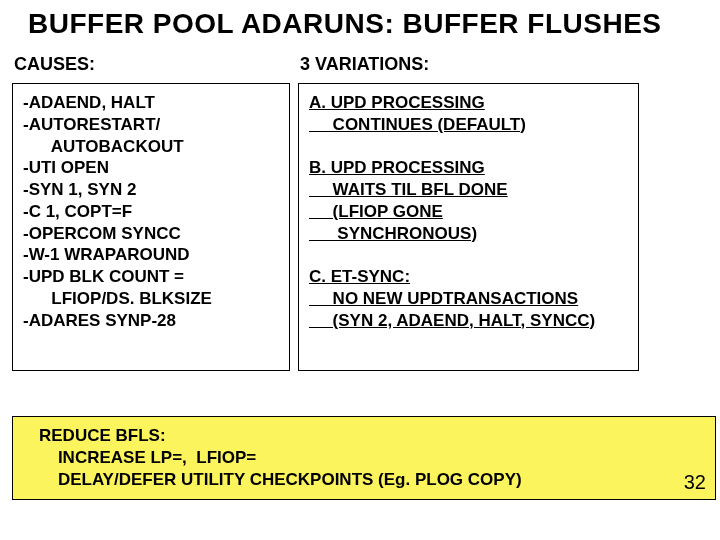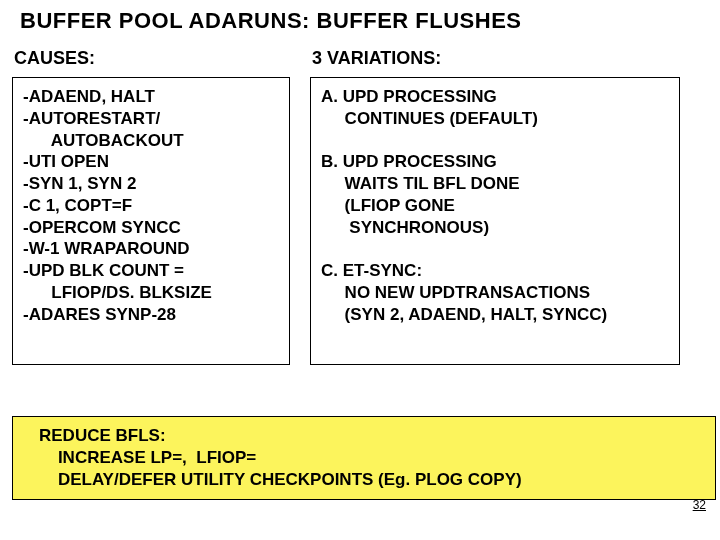--- a/index.html
+++ b/index.html
@@ -13,70 +13,69 @@
     overflow: hidden;
   }
   .slide {
     position: relative;
     width: 720px;
     height: 540px;
     box-sizing: border-box;
     padding: 8px 12px 0 12px;
   }
   .title {
-    font-size: 22px;
+    font-size: 28px;
     font-weight: bold;
-    margin: 0 0 14px 8px;
+    margin: 0 0 14px 16px;
     letter-spacing: 0.5px;
   }
   .columns {
     display: flex;
     flex-direction: row;
-    gap: 20px;
+    gap: 8px;
   }
   .col {
     display: flex;
     flex-direction: column;
   }
   .col-left { width: 278px; }
-  .col-right { width: 370px; }
+  .col-right { width: 341px; }
   .heading {
     font-size: 18px;
     font-weight: bold;
     margin: 0 0 8px 2px;
   }
   .box {
     border: 1.5px solid #000;
     padding: 8px 24px 8px 10px;
     font-size: 17px;
     font-weight: bold;
     line-height: 1.28;
     white-space: pre;
   }
   .box-left { height: 270px; }
-  .box-right { height: 270px; }
+  .box-right { height: 270px; text-decoration: underline; }
   .footer-box {
     position: absolute;
     left: 12px;
     bottom: 40px;
     width: 650px;
     border: 1.5px solid #000;
     background: #fcf45c;
     padding: 8px 26px;
     font-size: 17px;
     font-weight: bold;
     line-height: 1.3;
     white-space: pre;
   }
   .page-num {
     position: absolute;
     right: 14px;
-    bottom: 28px;
-    font-size: 12px;
-    text-decoration: underline;
+    bottom: 46px;
+    font-size: 20px;
   }
 </style>
 </head>
 <body>
 
 <div class="slide">
 
   <div class="title">BUFFER POOL ADARUNS: BUFFER FLUSHES</div>
 
   <div class="columns">

